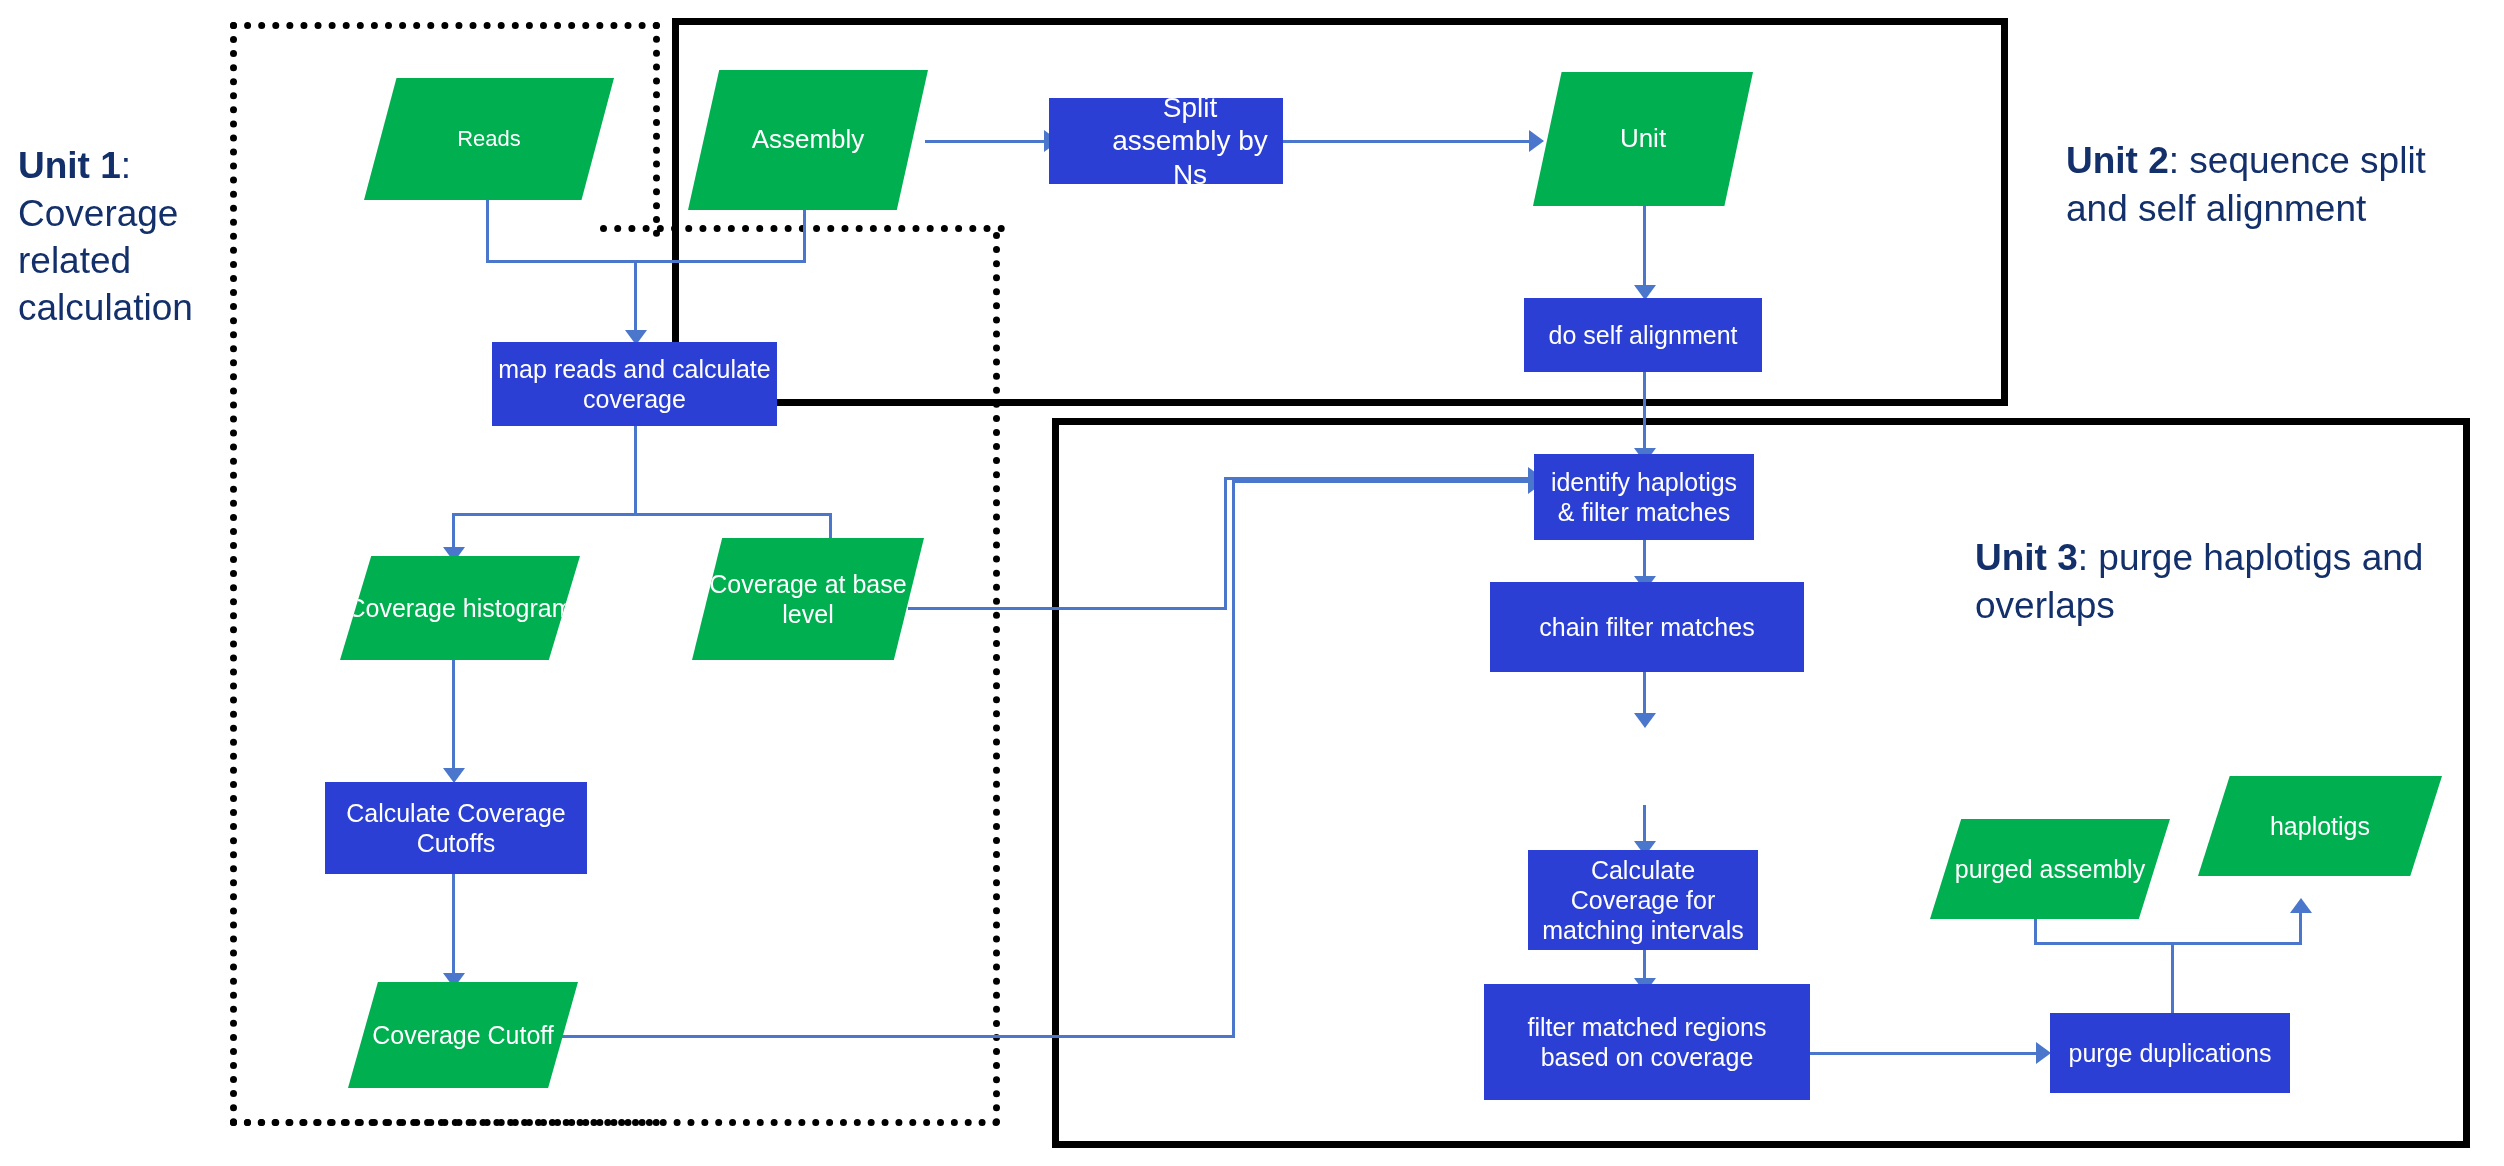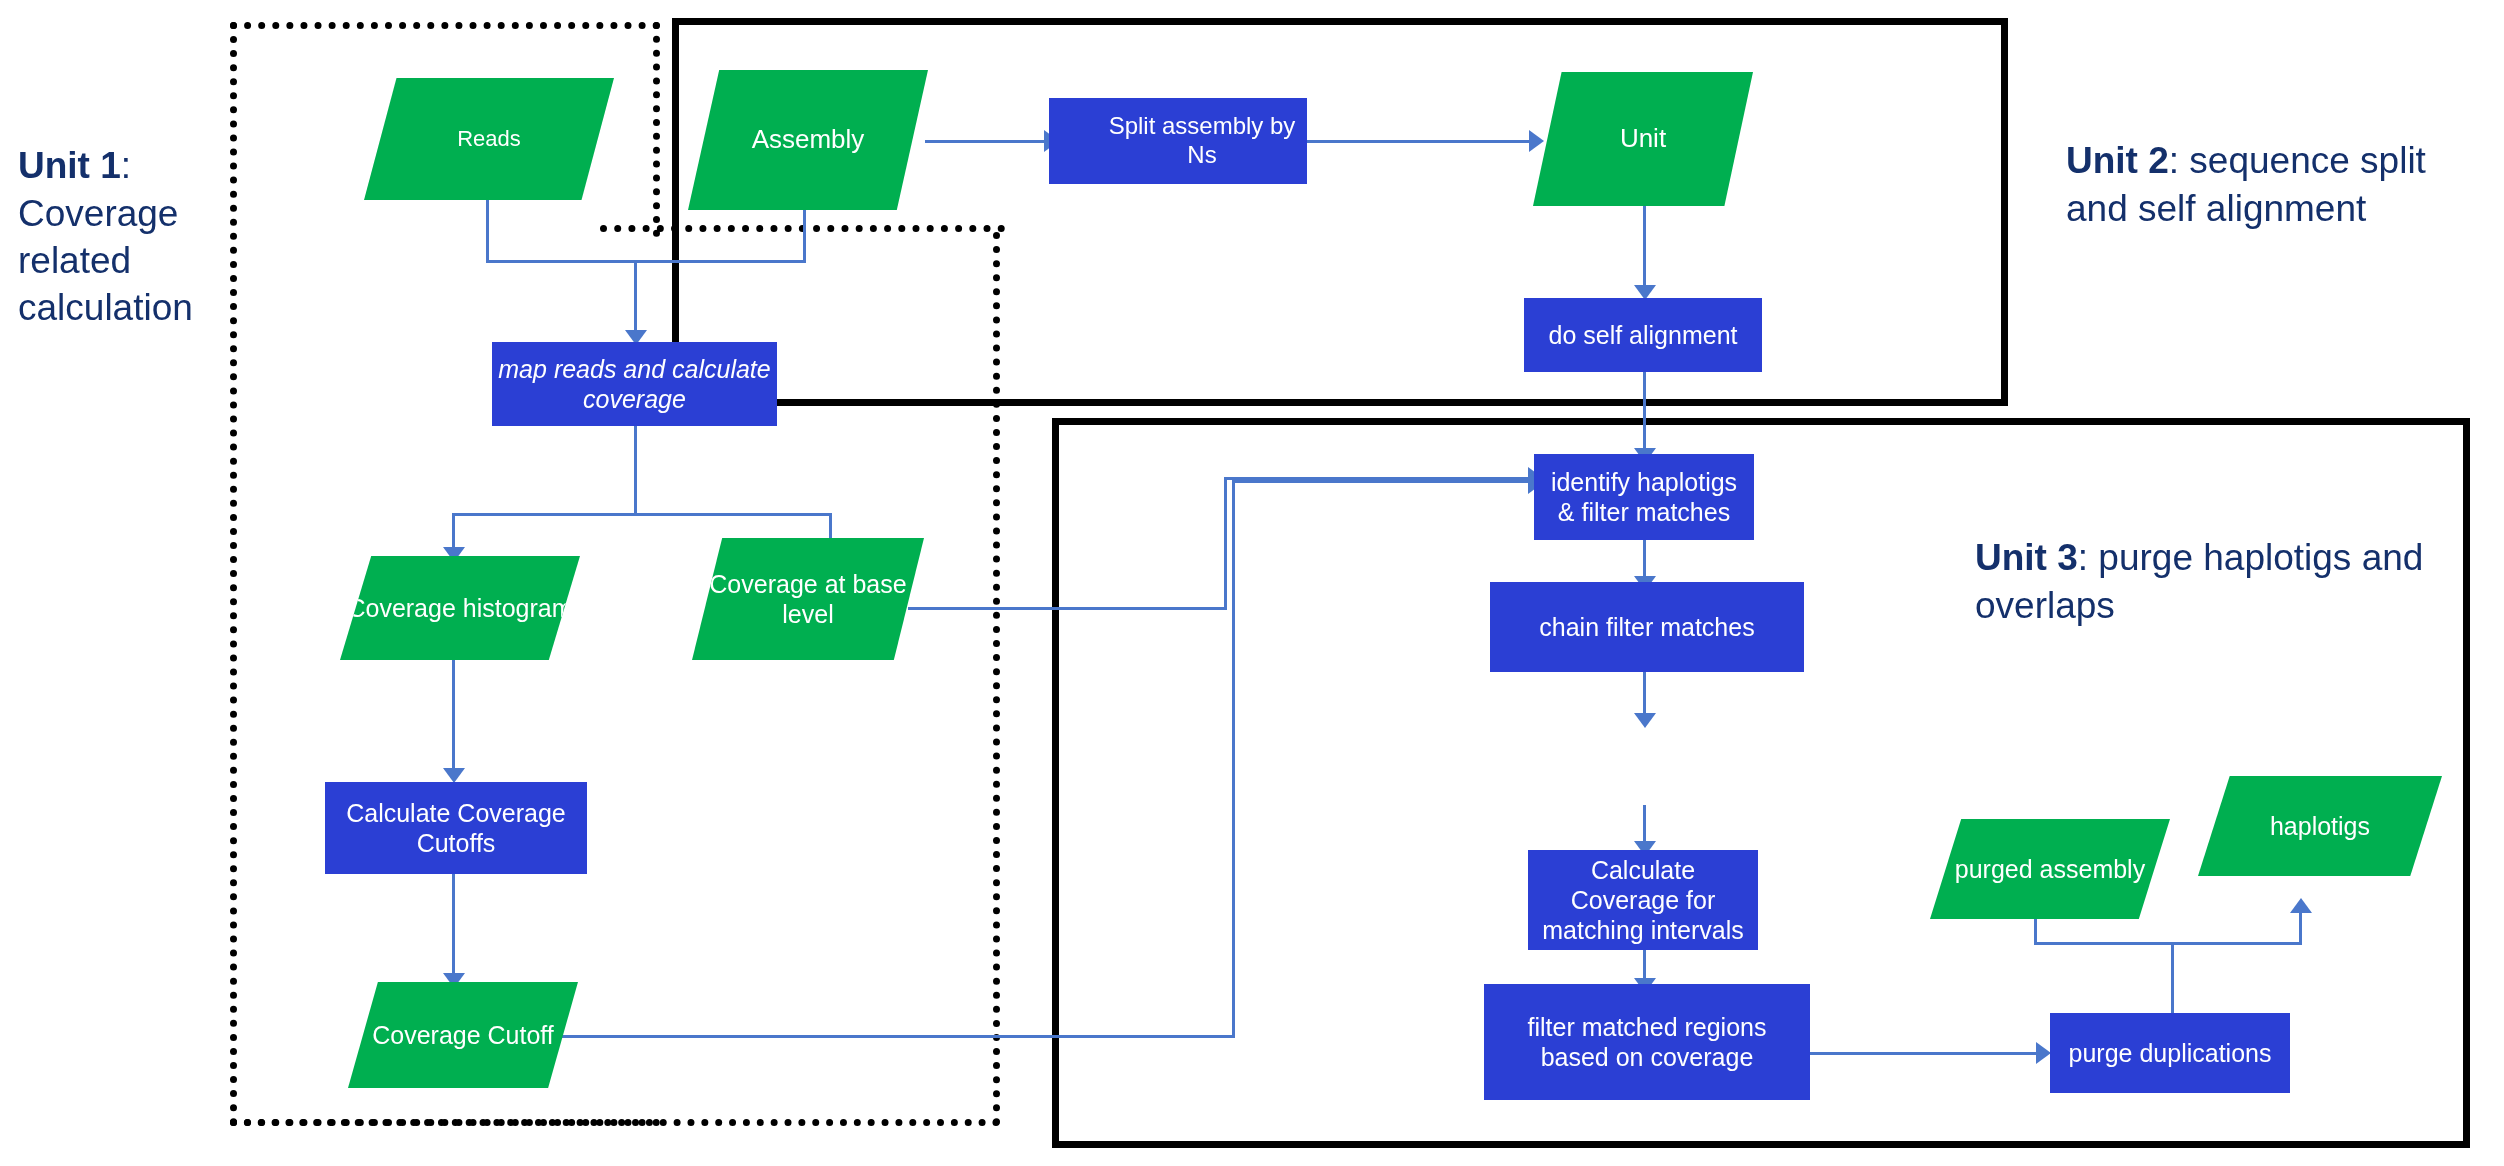--- a/index.html
+++ b/index.html
@@ -125,33 +125,33 @@
   <div class="arrow arr-up" style="left:2290px;top:898px;"></div>
 
   <div class="node data" style="left:364px;top:78px;width:250px;height:122px;font-size:22px;">
     <span>Reads</span>
   </div>
 
   <div class="node data" style="left:688px;top:70px;width:240px;height:140px;font-size:26px;">
     <span>Assembly</span>
   </div>
 
-  <div class="node proc" style="left:1049px;top:98px;width:258px;height:86px;font-size:24px;padding-left:48px;">
+  <div class="node proc" style="left:1049px;top:98px;width:234px;height:86px;font-size:28px;padding-left:48px;">
     <span>Split assembly by Ns</span>
   </div>
 
   <div class="node data" style="left:1533px;top:72px;width:220px;height:134px;font-size:26px;">
     <span>Unit</span>
   </div>
 
   <div class="node proc" style="left:1524px;top:298px;width:238px;height:74px;font-size:25px;">
     <span>do  self alignment</span>
   </div>
 
-  <div class="node proc" style="left:492px;top:342px;width:285px;height:84px;font-size:25px;font-style:italic;">
+  <div class="node proc" style="left:492px;top:342px;width:285px;height:84px;font-size:25px;">
     <span>map reads and calculate coverage</span>
   </div>
 
   <div class="node data" style="left:340px;top:556px;width:240px;height:104px;font-size:25px;">
     <span>Coverage histogram</span>
   </div>
 
   <div class="node data" style="left:692px;top:538px;width:232px;height:122px;font-size:25px;">
     <span>Coverage at base level</span>
   </div>

